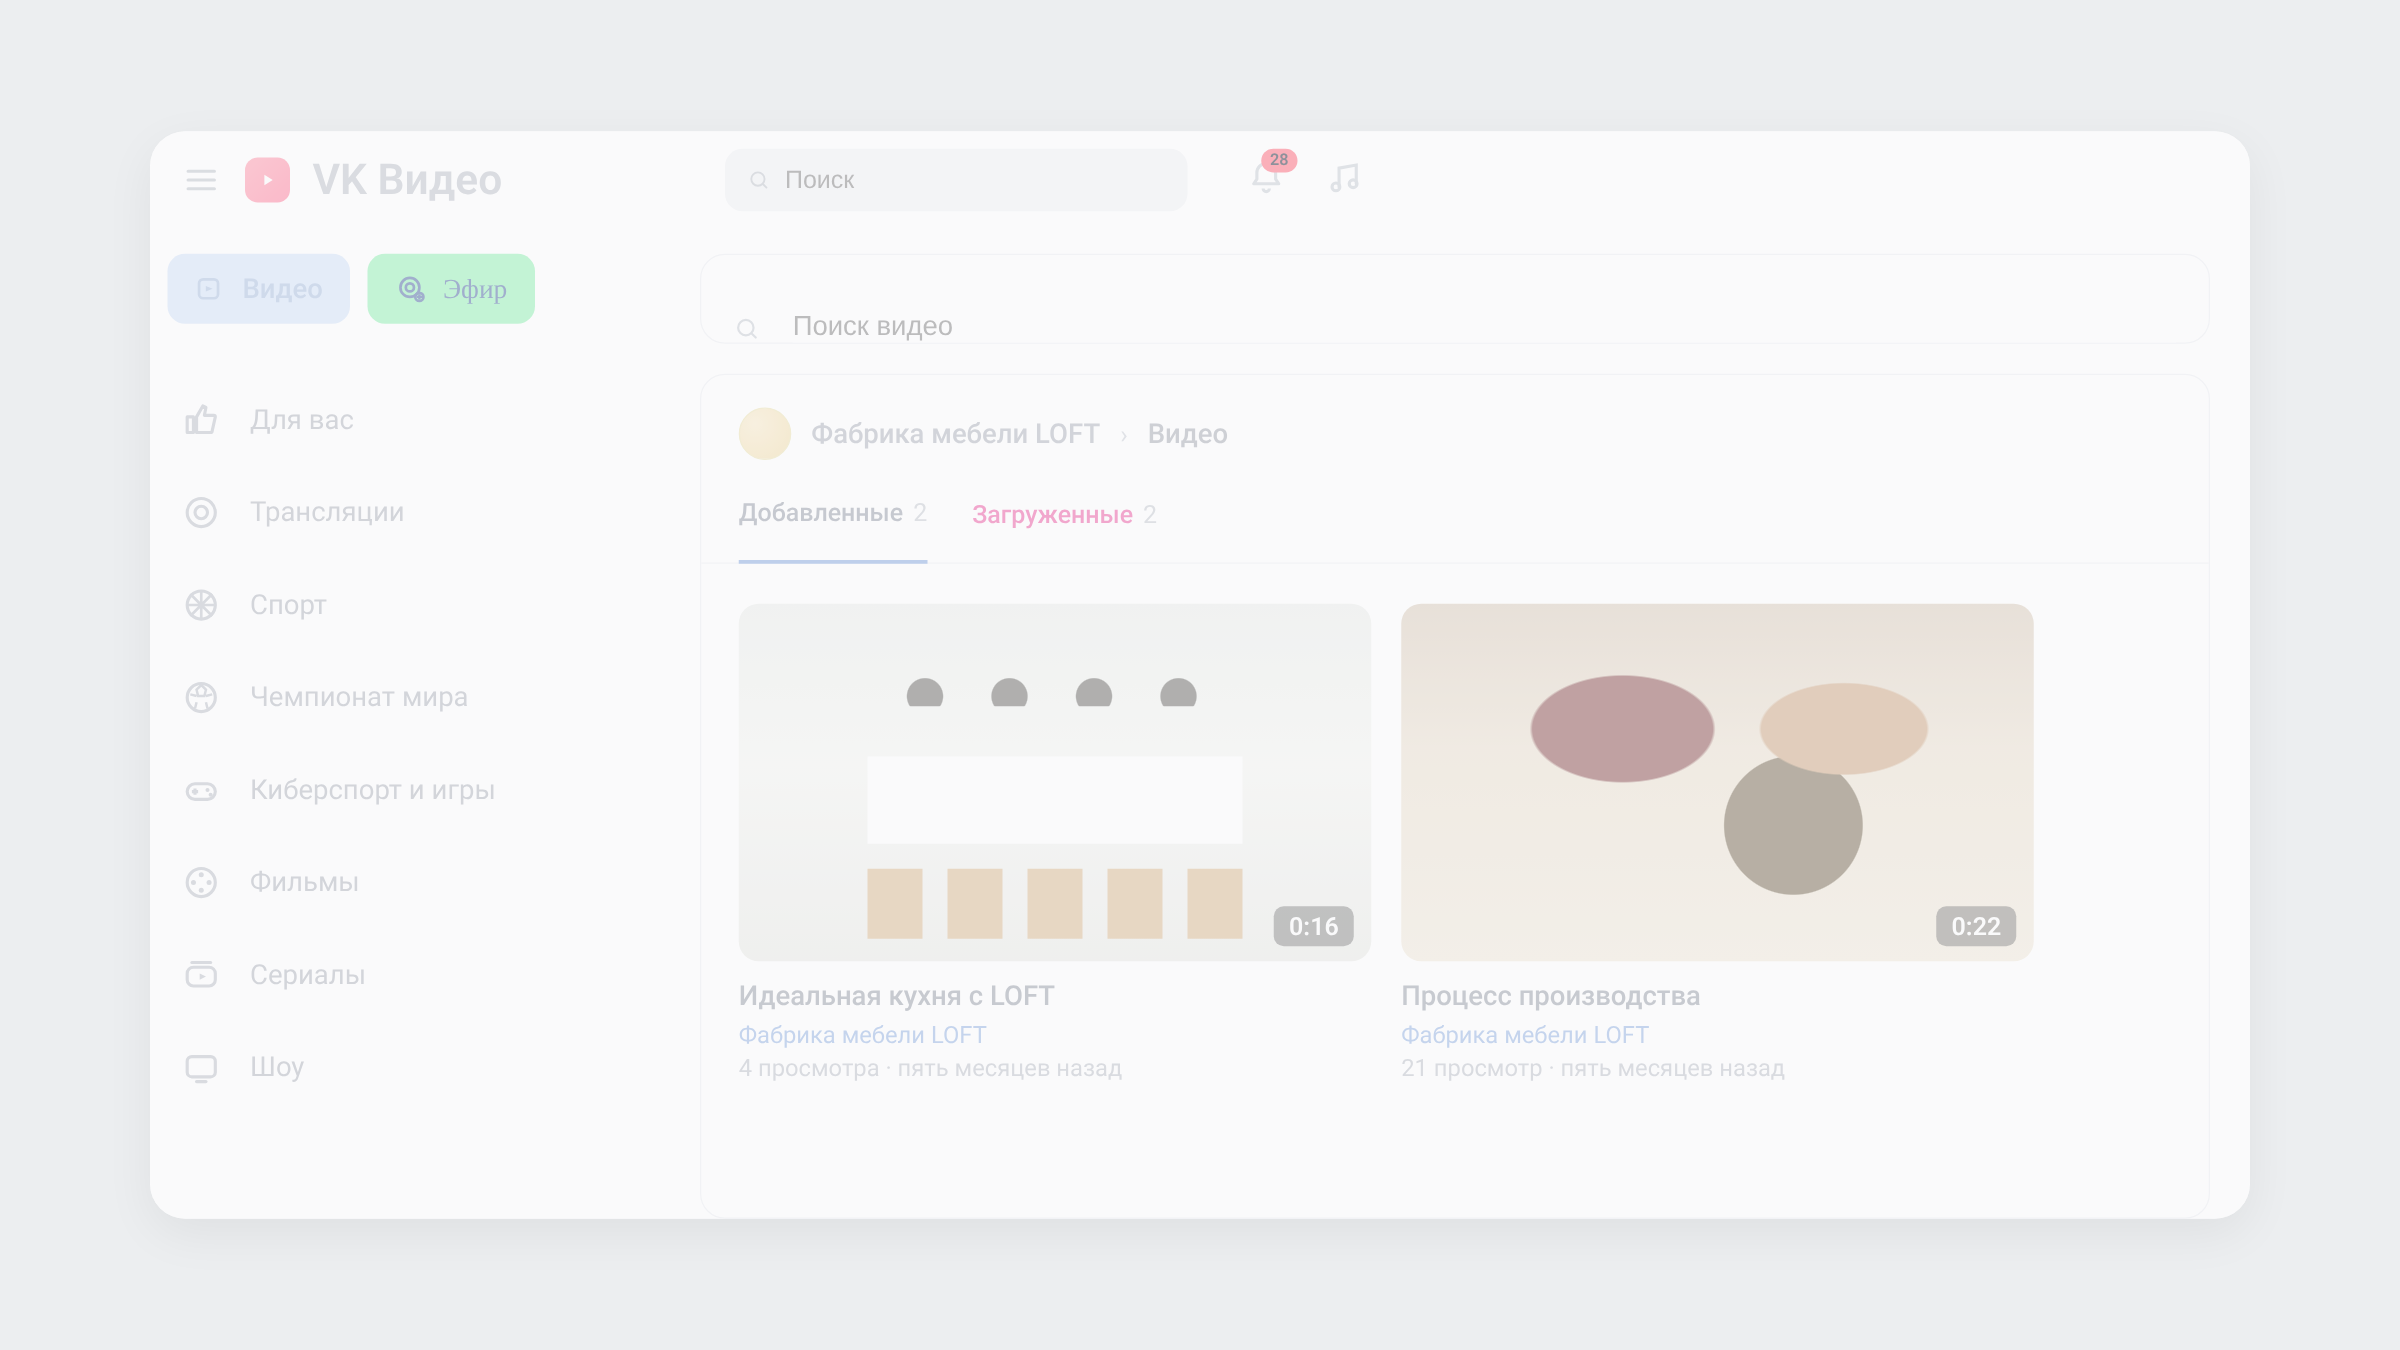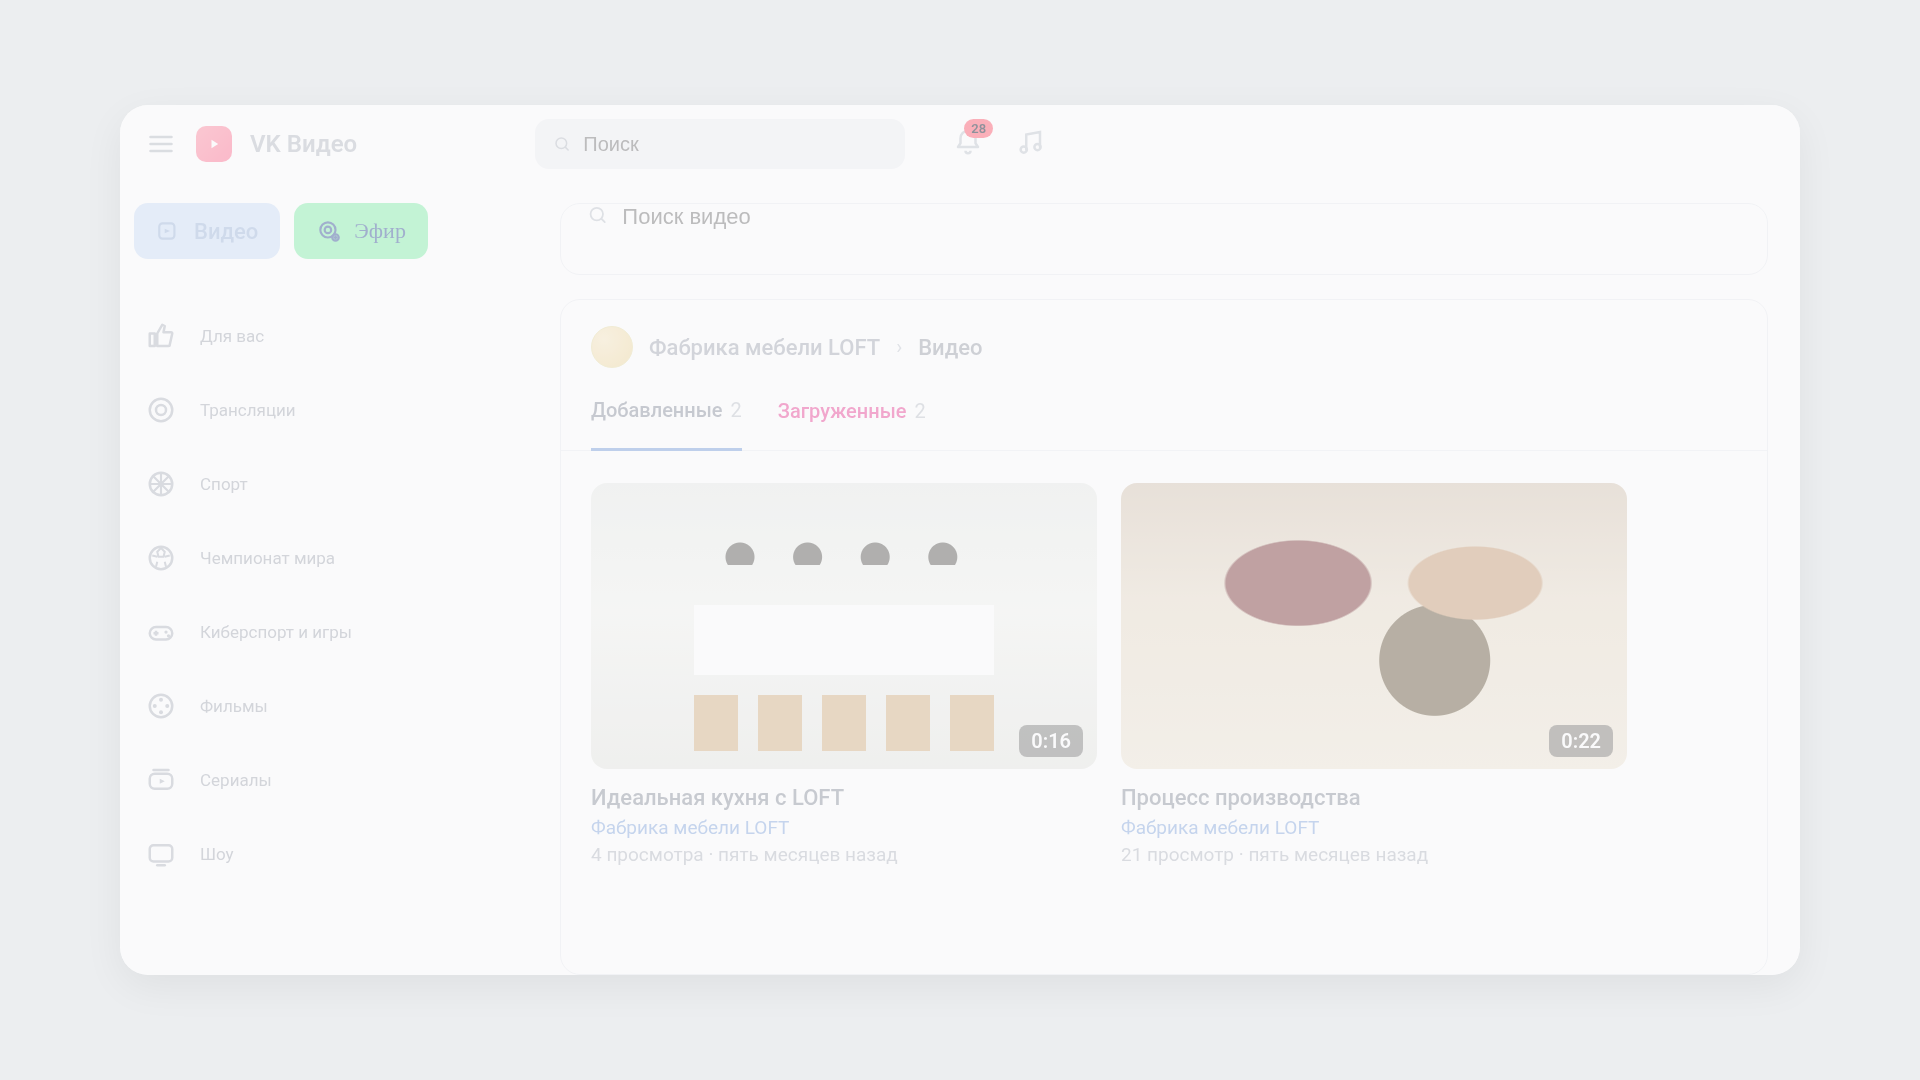--- a/index.html
+++ b/index.html
@@ -36,21 +36,21 @@
   gap: 18px;
 }
 .burger { width: 34px; height: 34px; display:flex; align-items:center; justify-content:center; cursor:pointer; }
 .burger svg { width: 28px; height: 28px; stroke:#b9bec6; }
 .logo-box {
   width: 36px; height: 36px; border-radius: 10px;
   background: linear-gradient(135deg,#ff8fa3,#ff6f91);
   display:flex; align-items:center; justify-content:center;
 }
 .logo-box svg { width:20px; height:20px; fill:#fff; }
-.brand { font-size: 24px; font-weight: 600; color: #b8bdc5; }
+.brand { font-size: 34px; font-weight: 600; color: #b8bdc5; }
 .search-top {
   margin-left: 160px;
   width: 370px; height: 50px;
   background: #f0f1f4; border-radius: 14px;
   display:flex; align-items:center; padding: 0 18px; gap:12px;
 }
 .search-top svg { width:20px; height:20px; stroke:#b9bec6; fill:none; }
 .search-top input { border:none; background:transparent; outline:none; font-size:20px; color:#14532d; width:100%; }
 .icons-right { margin-left: 30px; display:flex; align-items:center; gap: 32px; }
 .bell { position:relative; cursor:pointer; }
@@ -68,31 +68,31 @@
   display:flex; align-items:center; gap:12px;
   padding: 0 22px; font-size: 22px; font-weight:500;
   cursor:pointer;
 }
 .tab-video { background:#cfe0f8; color:#9fb8dc; }
 .tab-video svg { width:26px; height:26px; stroke:#9fb8dc; fill:none; }
 .tab-live { background:#86efac; color:#3a5a9a;font-family:Liberation Serif, serif; }
 .tab-live svg { width:26px; height:26px; stroke:#3a5a9a; fill:none; }
 .nav-item {
   height: 74px; display:flex; align-items:center; gap: 24px;
-  padding: 0 12px; font-size:17px; color:#a8adb7; cursor:pointer;
+  padding: 0 12px; font-size:22px; color:#a8adb7; cursor:pointer;
   border-radius: 12px;
 }
 .nav-item svg { width:30px; height:30px; stroke:#b5bac3; fill:none; }
 .main {
   flex:1; padding: 20px 32px 0 20px;
   display:flex; flex-direction:column; gap: 24px;
 }
 .search-video {
   height: 72px; border:1.5px solid #eceef2; border-radius: 20px;
-  display:flex; align-items:flex-start; padding: 0 26px; gap:14px;
+  display:flex; align-items:flex-end; padding: 0 26px; gap:26px;
 }
 .search-video svg { width:22px; height:22px; stroke:#c2c7cf; fill:none; }
 .search-video input { border:none; outline:none; font-size:22px; color:#a8adb7; width:100%; }
 .panel {
   flex:1; border:1.5px solid #eceef2; border-radius: 20px;
   padding: 26px 30px;
   display:flex; flex-direction:column;
 }
 .crumbs { display:flex; align-items:center; gap:16px; margin-bottom: 30px; }
 .avatar-sm {

